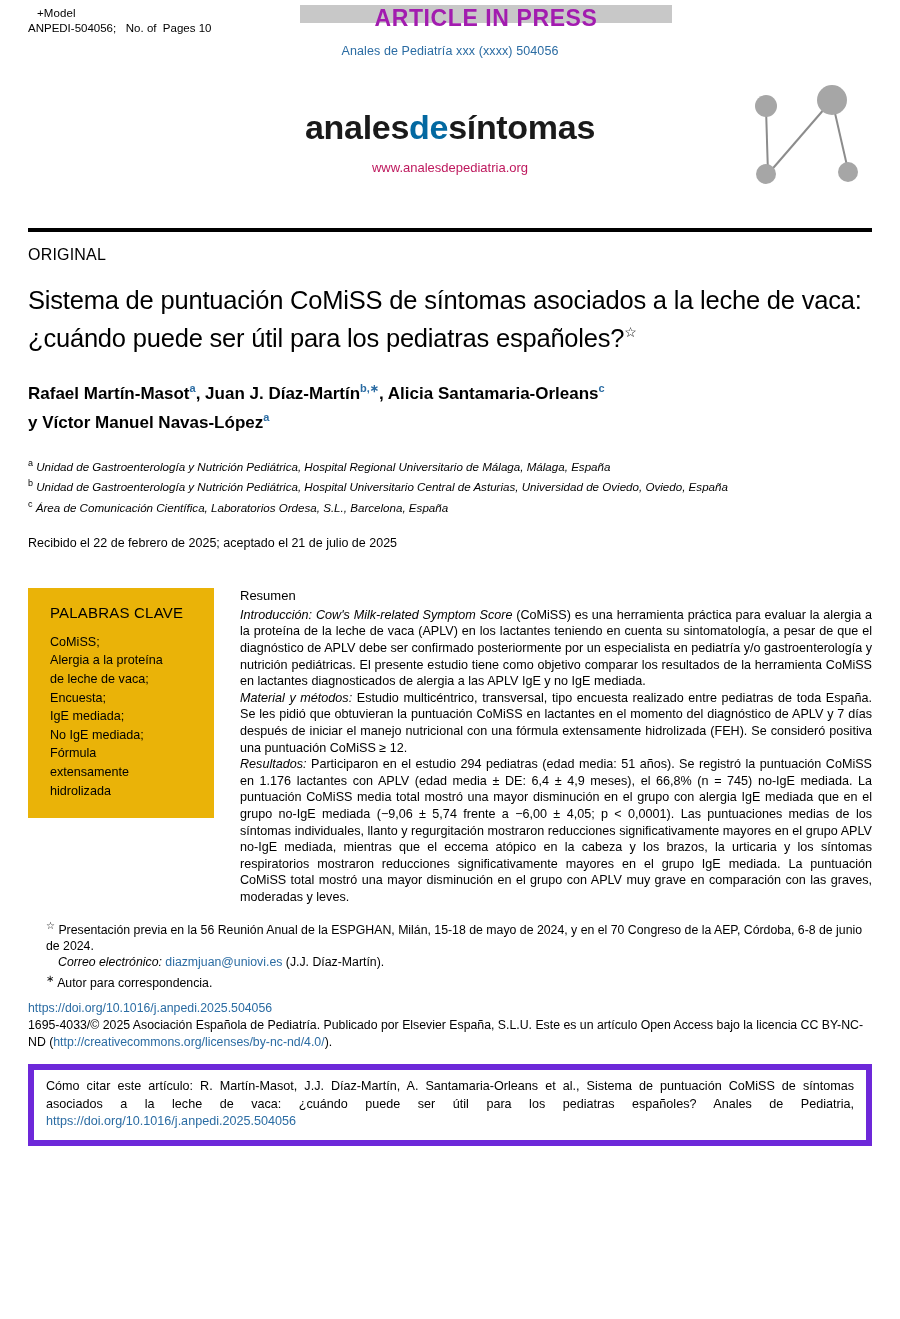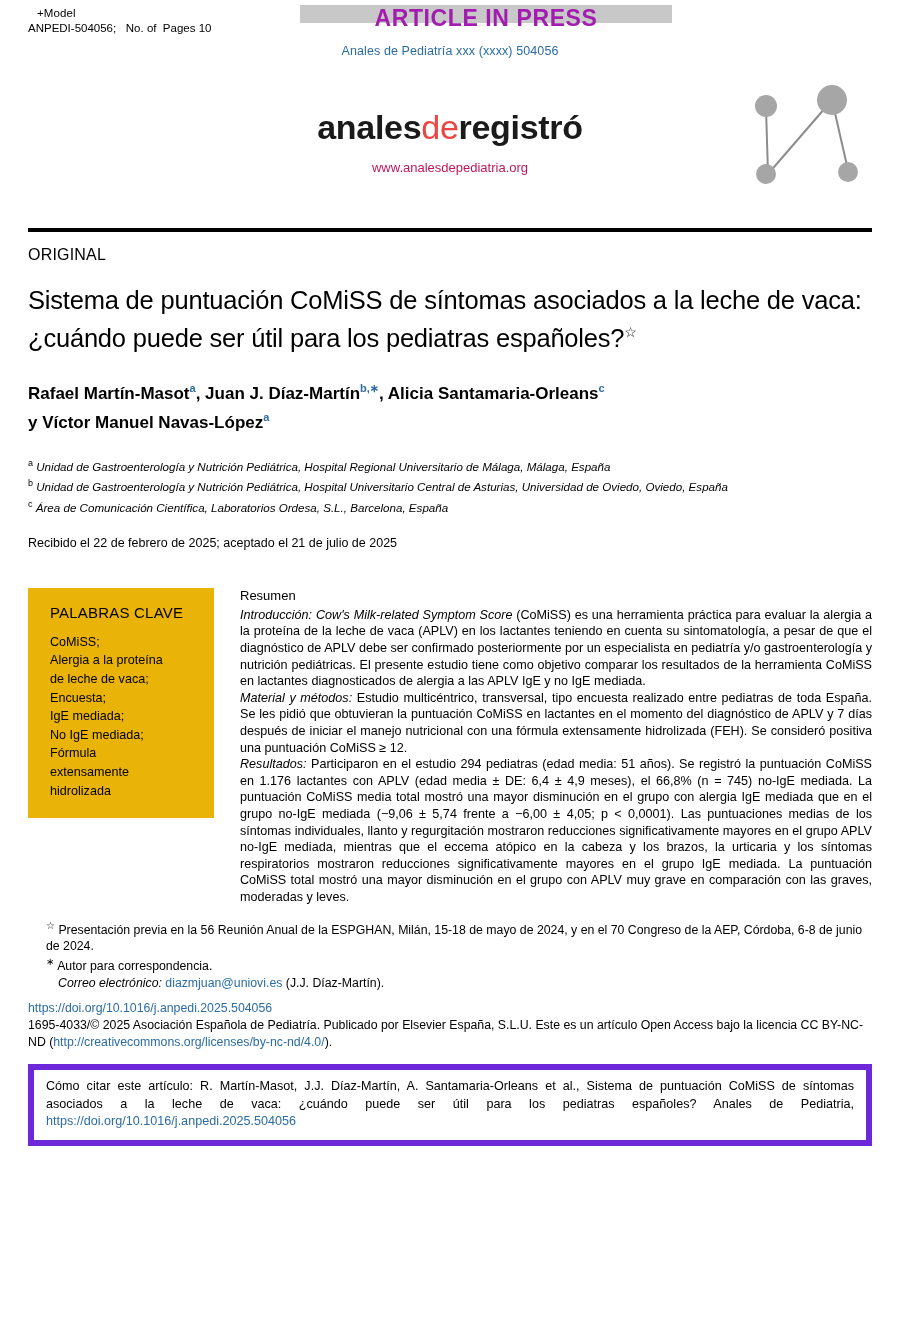--- a/index.html
+++ b/index.html
@@ -77,21 +77,21 @@
   .logo-text {
     position: absolute;
     left: 0;
     right: 0;
     top: 36px;
     text-align: center;
     font-size: 34px;
     letter-spacing: -.3px;
   }
   .logo-text .bold { font-weight: bold; color: #1a1a1a; }
-  .logo-text .blue { font-weight: normal; color: #ef4444; }
+  .logo-text .blue { font-weight: bold; color: #0369a1; }
   .logo-url {
     position: absolute;
     left: 0;
     right: 0;
     top: 88px;
     text-align: center;
     color: #be185d;
     font-size: 13px;
   }
   .logo-mark {
@@ -230,21 +230,21 @@
   <div class="top-strip">
     <div class="model-line">+Model</div>
     <div class="pages-line">ANPEDI-504056;   No. of  Pages 10</div>
     <div class="aip-banner">ARTICLE IN PRESS</div>
   </div>
 
   <div class="journal-ref">Anales de Pediatría xxx (xxxx) 504056</div>
 
   <div class="masthead">
     <div class="logo-text">
-      <span class="bold">anales</span><span class="blue">de</span><span class="bold">registró</span>
+      <span class="bold">anales</span><span class="blue">de</span><span class="bold">síntomas</span>
     </div>
     <div class="logo-url">www.analesdepediatria.org</div>
     <div class="logo-mark">
       <svg width="120" height="110" viewBox="0 0 120 110">
         <line x1="28" y1="94" x2="92" y2="20" stroke="#8c8c8c" stroke-width="2"></line>
         <line x1="28" y1="94" x2="26" y2="28" stroke="#8c8c8c" stroke-width="2"></line>
         <line x1="92" y1="20" x2="108" y2="90" stroke="#8c8c8c" stroke-width="2"></line>
         <circle cx="26" cy="26" r="11" fill="#a6a6a6"></circle>
         <circle cx="92" cy="20" r="15" fill="#a6a6a6"></circle>
         <circle cx="26" cy="94" r="10" fill="#a6a6a6"></circle>
@@ -292,22 +292,22 @@
     <div class="abstract-col">
       <div class="abstract-title">Resumen</div>
       <p class="abstract-p"><em class="lead">Introducción:</em> <em>Cow's Milk-related Symptom Score</em><span> (CoMiSS) es una herramienta práctica para evaluar la alergia a la proteína de la leche de vaca (APLV) en los lactantes teniendo en cuenta su sintomatología, a pesar de que el diagnóstico de APLV debe ser confirmado posteriormente por un especialista en pediatría y/o gastroenterología y nutrición pediátricas. El presente estudio tiene como objetivo comparar los resultados de la herramienta CoMiSS en lactantes diagnosticados de alergia a las APLV IgE y no IgE mediada.</span></p>
       <p class="abstract-p"><em class="lead">Material y métodos:</em><span> Estudio multicéntrico, transversal, tipo encuesta realizado entre pediatras de toda España. Se les pidió que obtuvieran la puntuación CoMiSS en lactantes en el momento del diagnóstico de APLV y 7 días después de iniciar el manejo nutricional con una fórmula extensamente hidrolizada (FEH). Se consideró positiva una puntuación CoMiSS ≥ 12.</span></p>
       <p class="abstract-p"><em class="lead">Resultados:</em><span> Participaron en el estudio 294 pediatras (edad media: 51 años). Se registró la puntuación CoMiSS en 1.176 lactantes con APLV (edad media ± DE: 6,4 ± 4,9 meses), el 66,8% (n = 745) no-IgE mediada. La puntuación CoMiSS media total mostró una mayor disminución en el grupo con alergia IgE mediada que en el grupo no-IgE mediada (−9,06 ± 5,74 frente a −6,00 ± 4,05; p &lt; 0,0001). Las puntuaciones medias de los síntomas individuales, llanto y regurgitación mostraron reducciones significativamente mayores en el grupo APLV no-IgE mediada, mientras que el eccema atópico en la cabeza y los brazos, la urticaria y los síntomas respiratorios mostraron reducciones significativamente mayores en el grupo IgE mediada. La puntuación CoMiSS total mostró una mayor disminución en el grupo con APLV muy grave en comparación con las graves, moderadas y leves.</span></p>
     </div>
   </div>
 
   <div class="footnotes">
     <div class="fn-row fn-indent"><span class="fn-star">☆</span> <span>Presentación previa en la 56 Reunión Anual de la ESPGHAN, Milán, 15-18 de mayo de 2024, y en el 70 Congreso de la AEP, Córdoba, 6-8 de junio de 2024.</span></div>
+    <div class="fn-row fn-indent2"><em>Correo electrónico:</em> <span class="link">diazmjuan@uniovi.es</span> <span>(J.J. Díaz-Martín).</span></div>
     <div class="fn-row fn-indent"><span class="fn-star">∗</span> <span>Autor para correspondencia.</span></div>
-    <div class="fn-row fn-indent2"><em>Correo electrónico:</em> <span class="link">diazmjuan@uniovi.es</span> <span>(J.J. Díaz-Martín).</span></div>
   </div>
 
   <div class="doi-line">https://doi.org/10.1016/j.anpedi.2025.504056</div>
   <div class="license"><span>1695-4033/© 2025 Asociación Española de Pediatría. Publicado por Elsevier España, S.L.U. Este es un artículo Open Access bajo la licencia CC BY-NC-ND (</span><span class="link">http://creativecommons.org/licenses/by-nc-nd/4.0/</span><span>).</span></div>
 
   <div class="cite-box">
     <span>Cómo citar este artículo: R. Martín-Masot, J.J. Díaz-Martín, A. Santamaria-Orleans et al., Sistema de puntuación CoMiSS de síntomas asociados a la leche de vaca: ¿cuándo puede ser útil para los pediatras españoles? Anales de Pediatria,</span>
     <span class="link">https://doi.org/10.1016/j.anpedi.2025.504056</span>
   </div>
 

